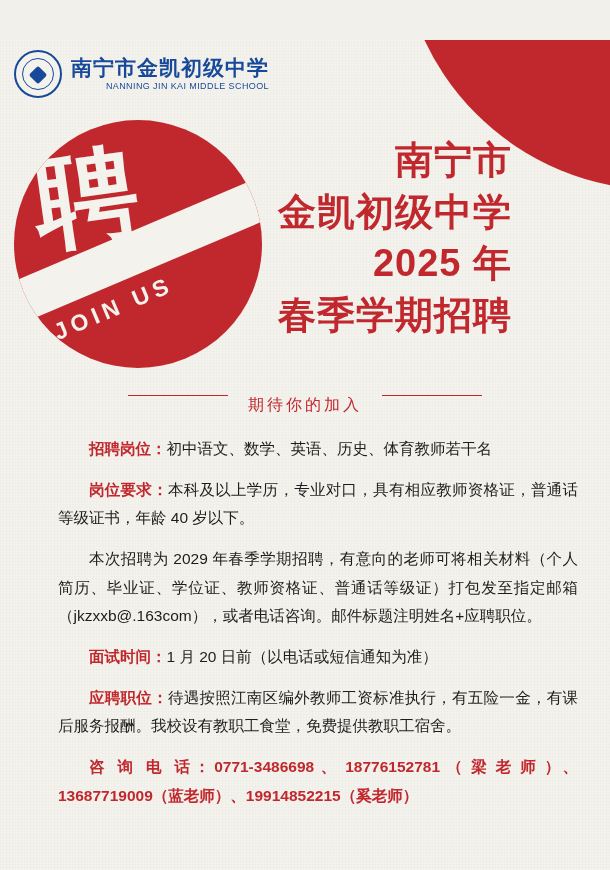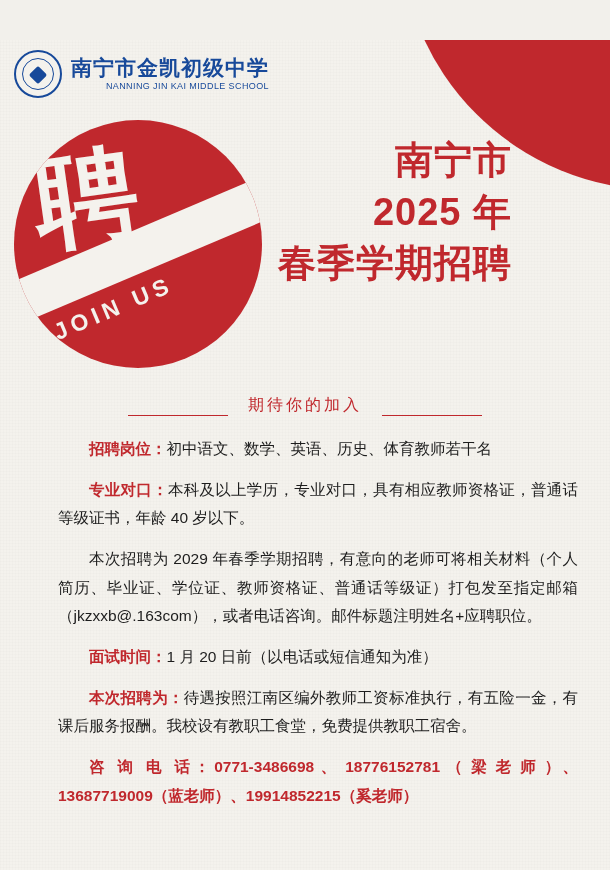--- a/index.html
+++ b/index.html
@@ -152,21 +152,21 @@
     white-space: nowrap;
     font-family: "Liberation Sans", sans-serif;
   }
   
   .divider {
     position: absolute;
     top: 355px;
     left: 0;
     width: 610px;
     display: flex;
-    align-items: flex-end;
+    align-items: flex-start;
     justify-content: center;
     gap: 20px;
     z-index: 4;
   }
   .divider .bar {
     width: 100px;
     height: 1px;
     background: #c0282d;
   }
   .divider .dtext {
@@ -217,48 +217,49 @@
   </div>
 
   <div class="badge">
     <div class="pin-char">聘</div>
     <div class="stripe"></div>
     <div class="join-us">JOIN US</div>
   </div>
 
   <div class="title-block">
     <div class="title-line">南宁市</div>
+    <div class="title-line">金凯初级中学</div>
     <div class="title-line">2025 年</div>
     <div class="title-line">春季学期招聘</div>
   </div>
 
   <div class="divider">
     <span class="bar"></span>
     <span class="dtext">期待你的加入</span>
     <span class="bar"></span>
   </div>
 
   <div class="content">
 
     <p class="para indent">
       <span class="label">招聘岗位：</span><span>初中语文、数学、英语、历史、体育教师若干名</span>
     </p>
 
     <p class="para indent">
-      <span class="label">专业对口：</span><span>本科及以上学历，专业对口，具有相应教师资格证，普通话等级证书，年龄 40 岁以下。</span>
+      <span class="label">岗位要求：</span><span>本科及以上学历，专业对口，具有相应教师资格证，普通话等级证书，年龄 40 岁以下。</span>
     </p>
 
     <p class="para indent">本次招聘为 2029 年春季学期招聘，有意向的老师可将相关材料（个人简历、毕业证、学位证、教师资格证、普通话等级证）打包发至指定邮箱（jkzxxb@.163com），或者电话咨询。邮件标题注明姓名+应聘职位。</p>
 
     <p class="para indent">
       <span class="label">面试时间：</span><span>1 月 20 日前（以电话或短信通知为准）</span>
     </p>
 
     <p class="para indent">
-      <span class="label">本次招聘为：</span><span>待遇按照江南区编外教师工资标准执行，有五险一金，有课后服务报酬。我校设有教职工食堂，免费提供教职工宿舍。</span>
+      <span class="label">应聘职位：</span><span>待遇按照江南区编外教师工资标准执行，有五险一金，有课后服务报酬。我校设有教职工食堂，免费提供教职工宿舍。</span>
     </p>
 
     <p class="para indent">
       <span class="label label-sp">咨 询 电 话：</span><span class="label">0771-3486698 、 18776152781 （ 梁 老 师 ）、13687719009（蓝老师）、19914852215（奚老师）</span>
     </p>
 
   </div>
 </div>
 
 </body></html>

